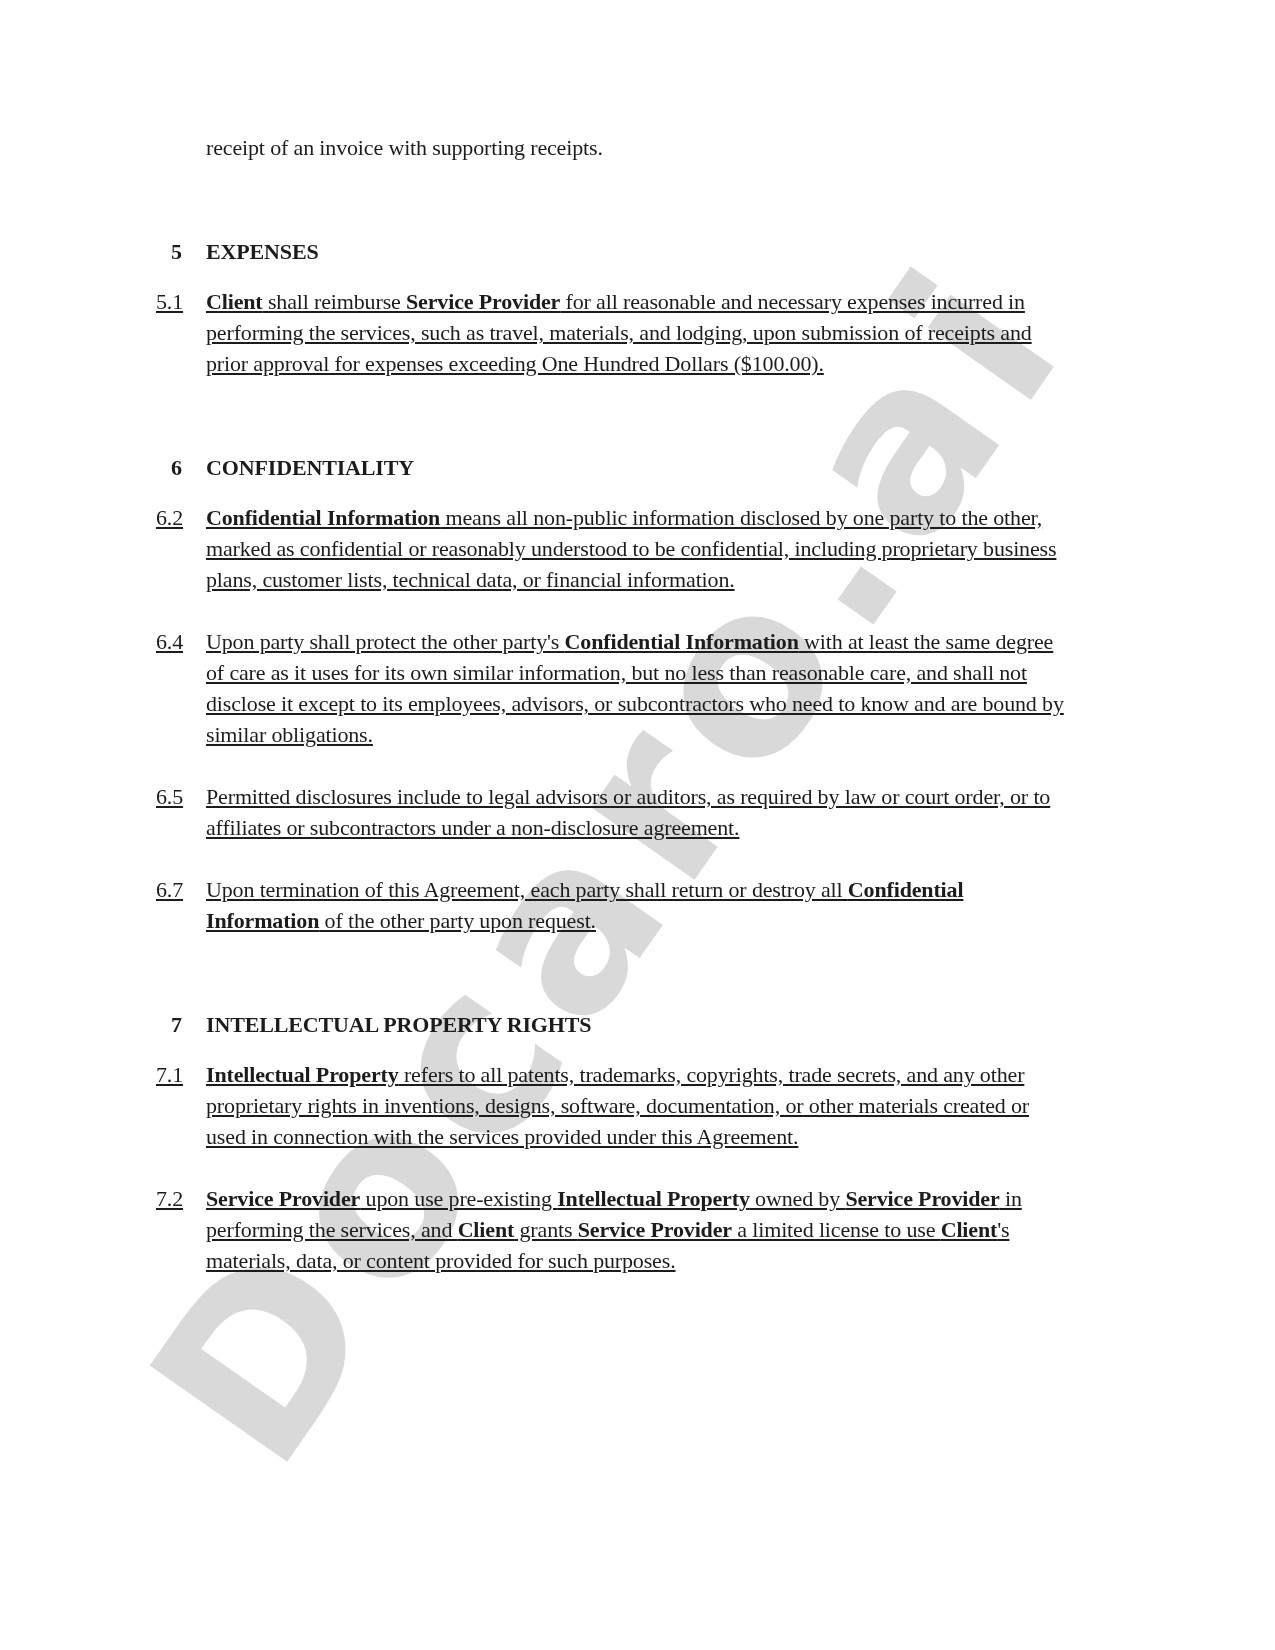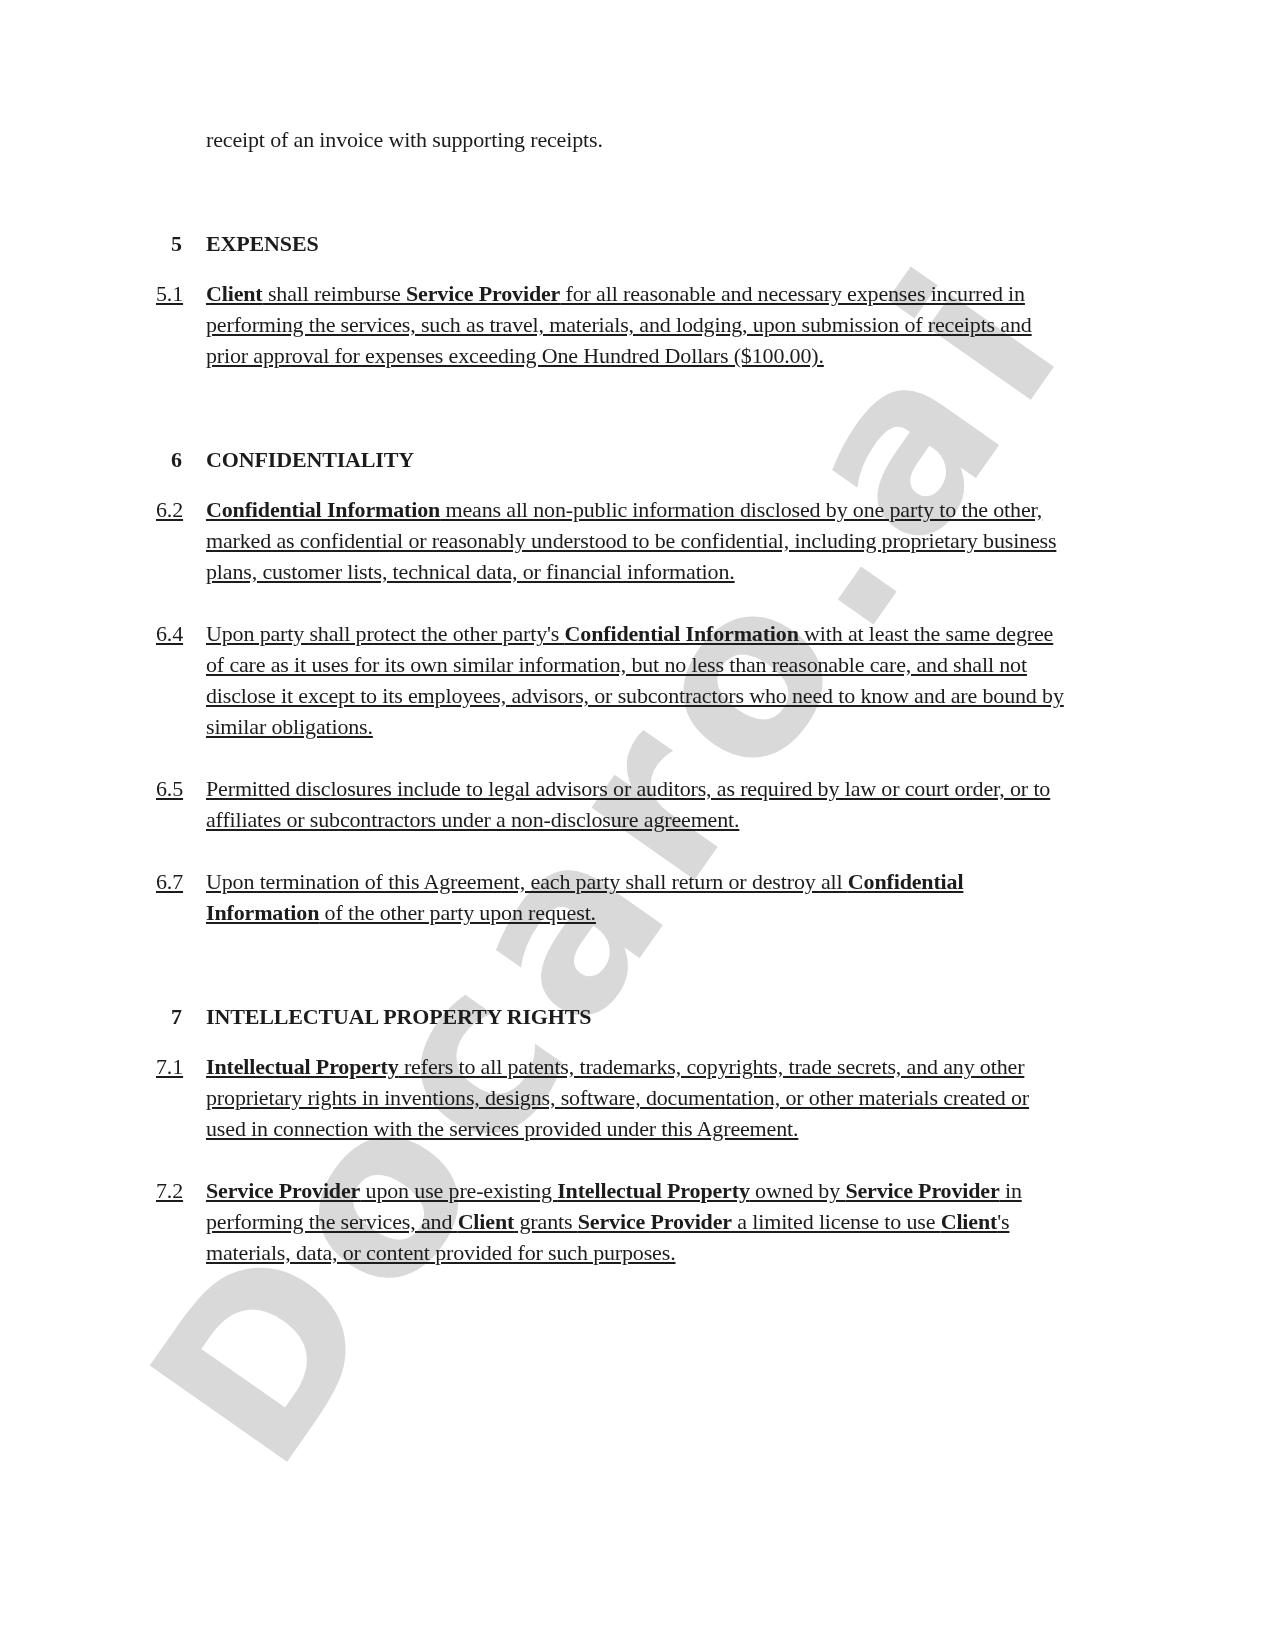--- a/index.html
+++ b/index.html
@@ -30,21 +30,21 @@
     font-size: 230px;
     letter-spacing: 18px;
     color: #d9d9d9;
     white-space: nowrap;
     z-index: 0;
     user-select: none;
   }
   .content {
     position: absolute;
     left: 156px;
-    top: 124px;
+    top: 132px;
     width: 910px;
     z-index: 1;
   }
   .intro-para {
     margin: 0 0 0 50px;
   }
   .section-heading {
     display: flex;
     font-weight: bold;
     margin: 73px 0 19px 0;

